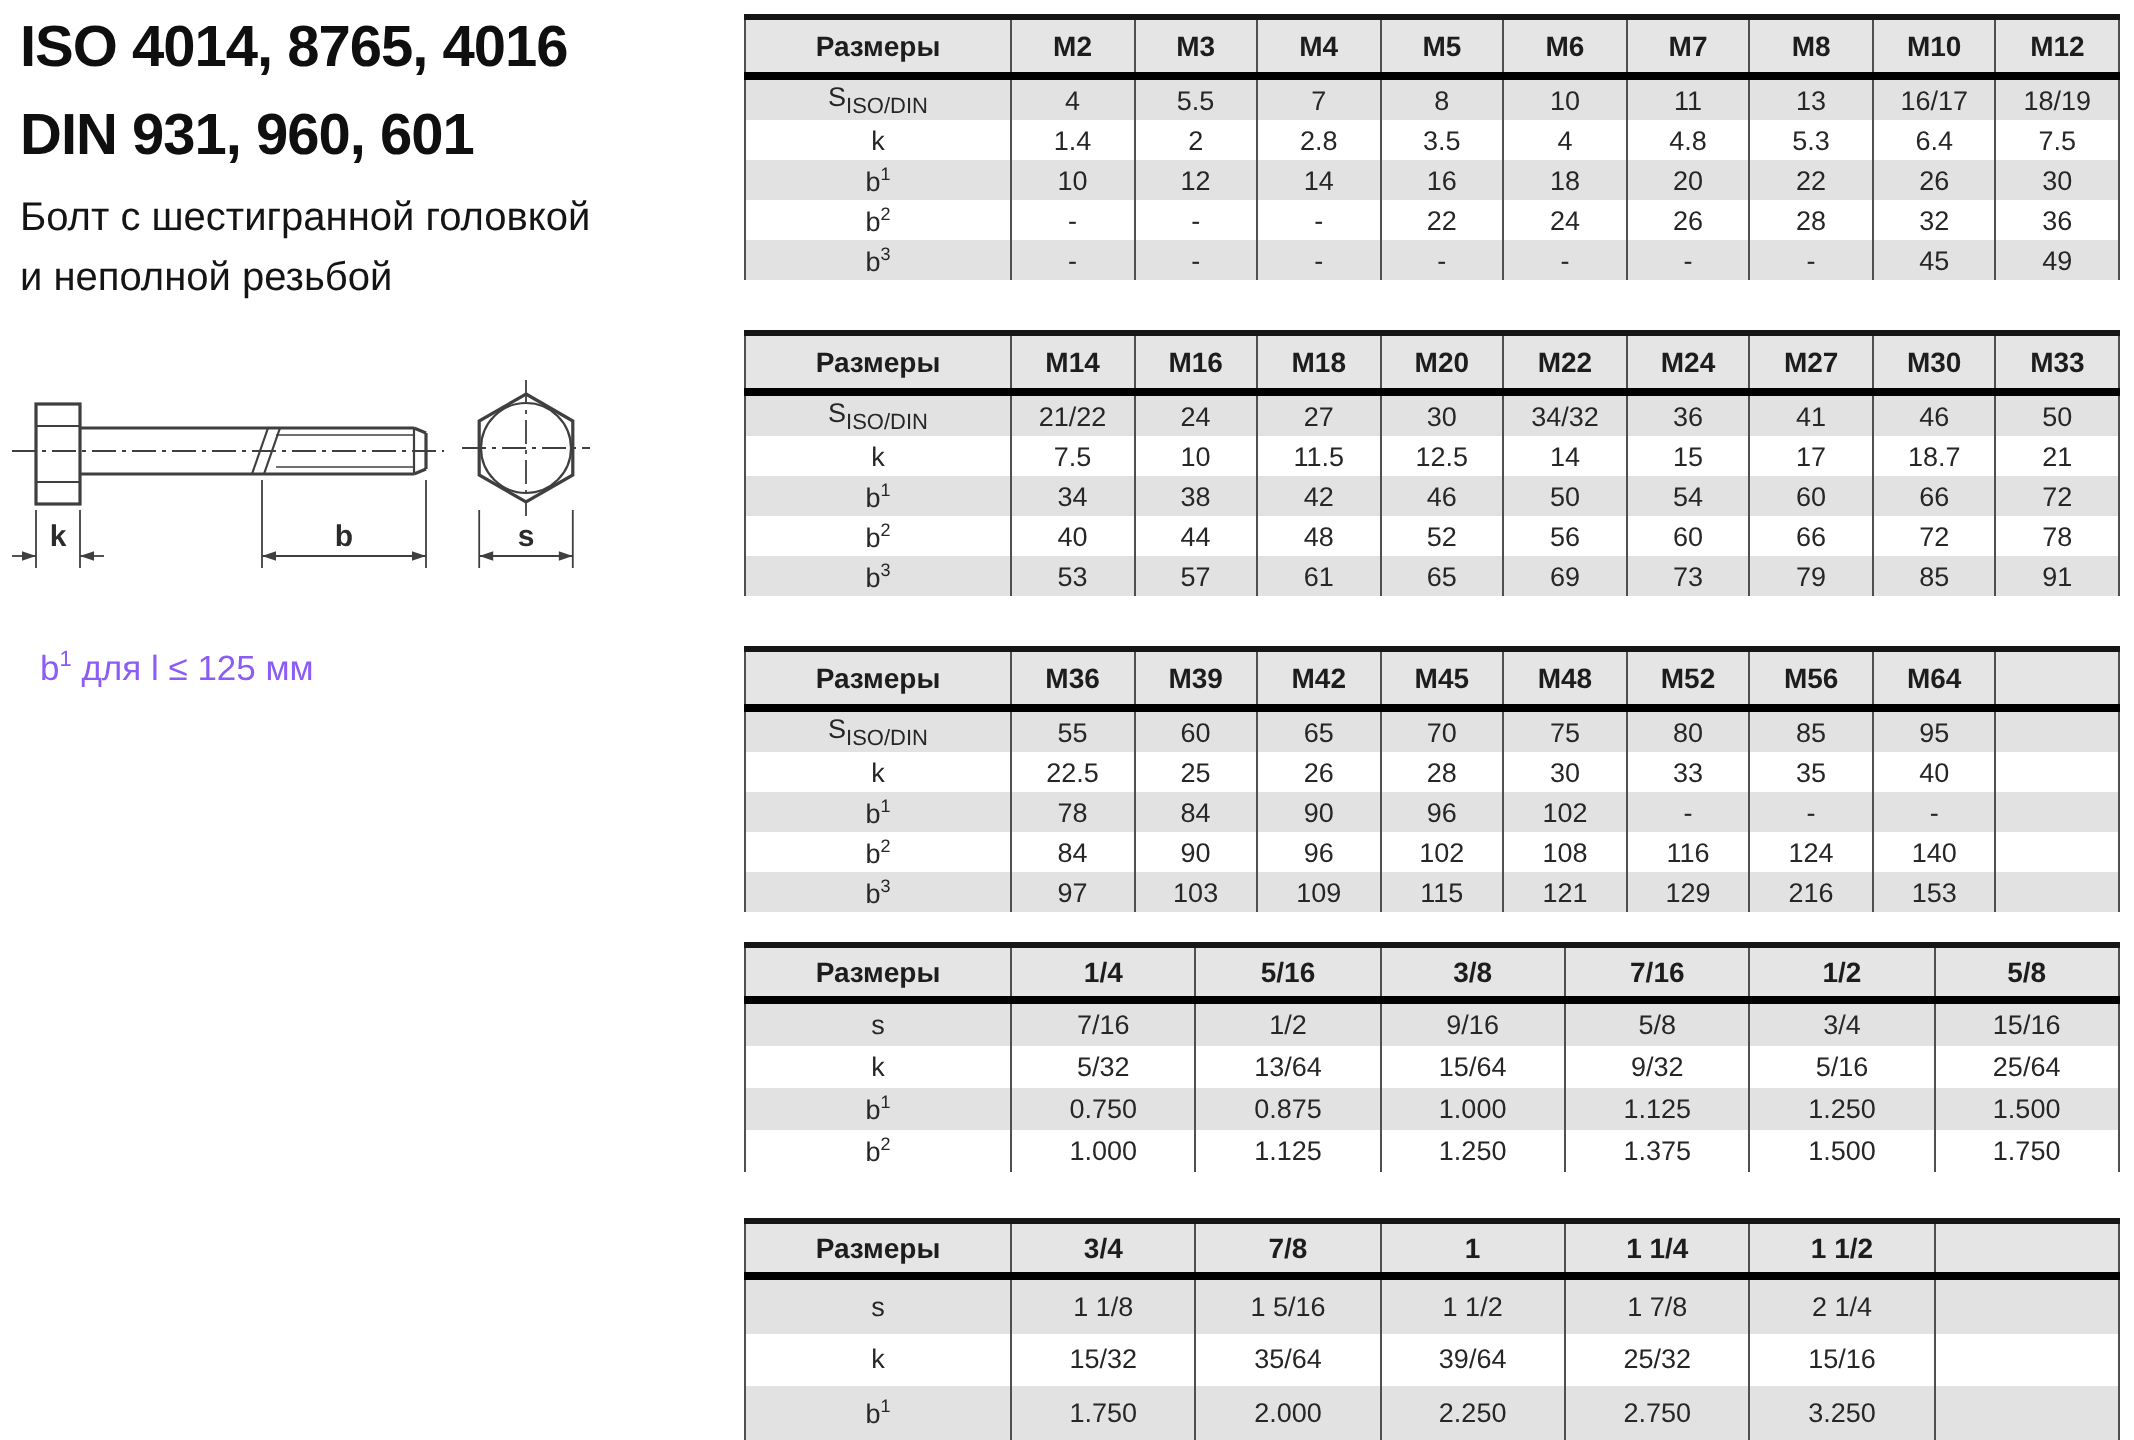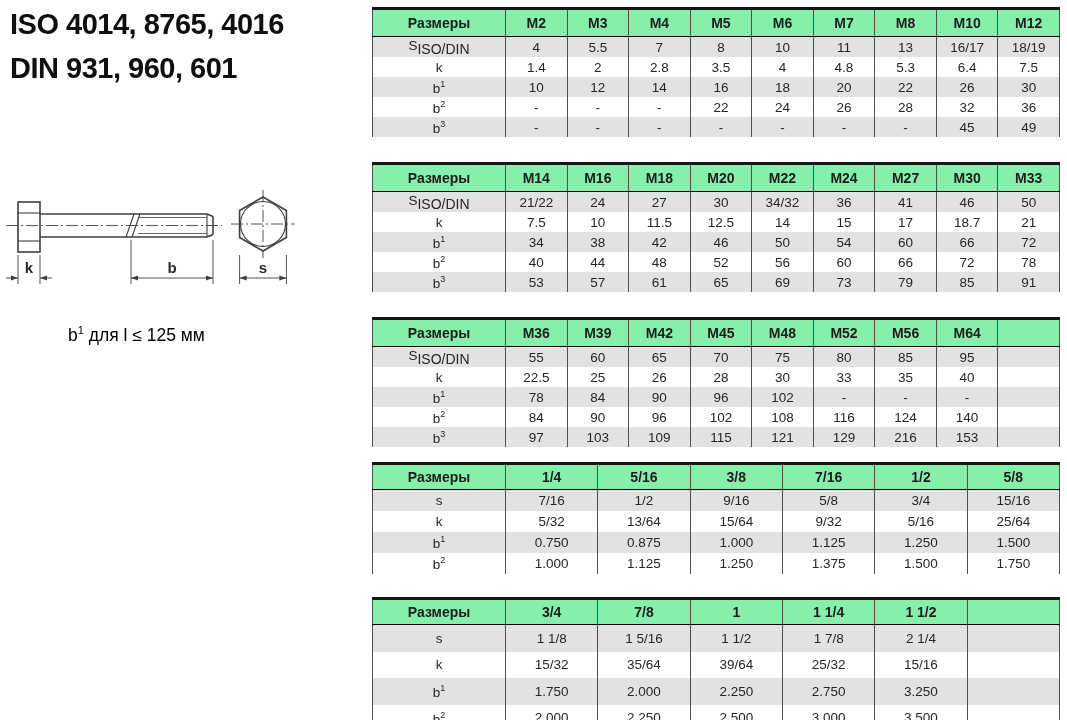--- a/index.html
+++ b/index.html
@@ -5,58 +5,62 @@
   html,body{margin:0;padding:0;}
   body{
     width:1067px;height:720px;position:relative;background:#ffffff;
     font-family:"Liberation Sans", sans-serif;color:#1a1a1a;overflow:hidden;
   }
   
   .left-panel{position:absolute;left:0;top:0;width:372px;height:527px;}
   .title-block{position:absolute;left:10px;top:2px;font-weight:bold;font-size:29px;line-height:44px;color:#0f0f0f;letter-spacing:-0.5px;}
   .subtitle-block{position:absolute;left:10px;top:94px;font-size:20px;line-height:30px;color:#141414;}
   .drawing-svg{position:absolute;left:0;top:157px;}
-  .notes-block{position:absolute;left:20px;top:316px;font-size:17.5px;line-height:29px;color:#000000;margin-left:48px;}
+  .notes-block{position:absolute;left:20px;top:316px;font-size:17.5px;line-height:29px;color:#8b5cf6;}
   .notes-block sup{font-size:11px;}
   
   .tables-column{position:absolute;left:372px;top:0;width:688px;}
   table.dim-table{
     border-collapse:collapse;table-layout:fixed;width:688px;
     border-left:1px solid #4a4a4a;border-right:1px solid #4a4a4a;
     border-top:3px solid #161616;
   }
   table.dim-table col.label{width:133px;}
   table.dim-table th{
-    background:#86efac;font-weight:bold;font-size:14px;color:#1d1d1d;
-    border-bottom:1px solid #000000;padding:0;text-align:center;vertical-align:middle;
+    background:#e5e5e5;font-weight:bold;font-size:14px;color:#1d1d1d;
+    border-bottom:4px solid #000000;padding:0;text-align:center;vertical-align:middle;
   }
   table.dim-table td{
     font-size:13.5px;color:#262626;padding:0;text-align:center;vertical-align:middle;
   }
   table.dim-table td,table.dim-table th{border-left:1px solid #4f4f4f;border-right:1px solid #4f4f4f;}
   table.dim-table tbody tr:nth-child(odd){background:#e2e2e2;}
   table.dim-table sup{font-size:9px;}
-  table.dim-table sub{font-size:14px;}
+  table.dim-table sub{font-size:11px;}
   .t0{margin-top:7px;} .t1{margin-top:25px;} .t2{margin-top:25px;} .t3{margin-top:15px;} .t4{margin-top:23px;}
   .t0 th,.t1 th,.t2 th{height:26px;}
   .t3 th,.t4 th{height:24px;}
   .t0 td,.t1 td,.t2 td{height:20px;}
   .t3 td{height:21px;}
   .t4 td{height:26.5px;}
 </style>
 </head>
 <body>
 
 <div class="left-panel">
 
   <div class="title-block">
     <div>ISO 4014, 8765, 4016</div>
     <div>DIN 931, 960, 601</div>
   </div>
 
+  <div class="subtitle-block">
+    <div>Болт с шестигранной головкой</div>
+    <div>и неполной резьбой</div>
+  </div>
 
   <svg class="drawing-svg" width="320" height="140" viewBox="0 0 320 140">
     <g stroke="#3f3f3f" fill="none" stroke-width="1.6">
 
       <rect x="18" y="45" width="22" height="50"></rect>
       <line x1="18" y1="56" x2="40" y2="56" stroke-width="1.1"></line>
       <line x1="18" y1="84" x2="40" y2="84" stroke-width="1.1"></line>
 
       <line x1="40" y1="57" x2="207" y2="57"></line>
       <line x1="40" y1="80" x2="207" y2="80"></line>

